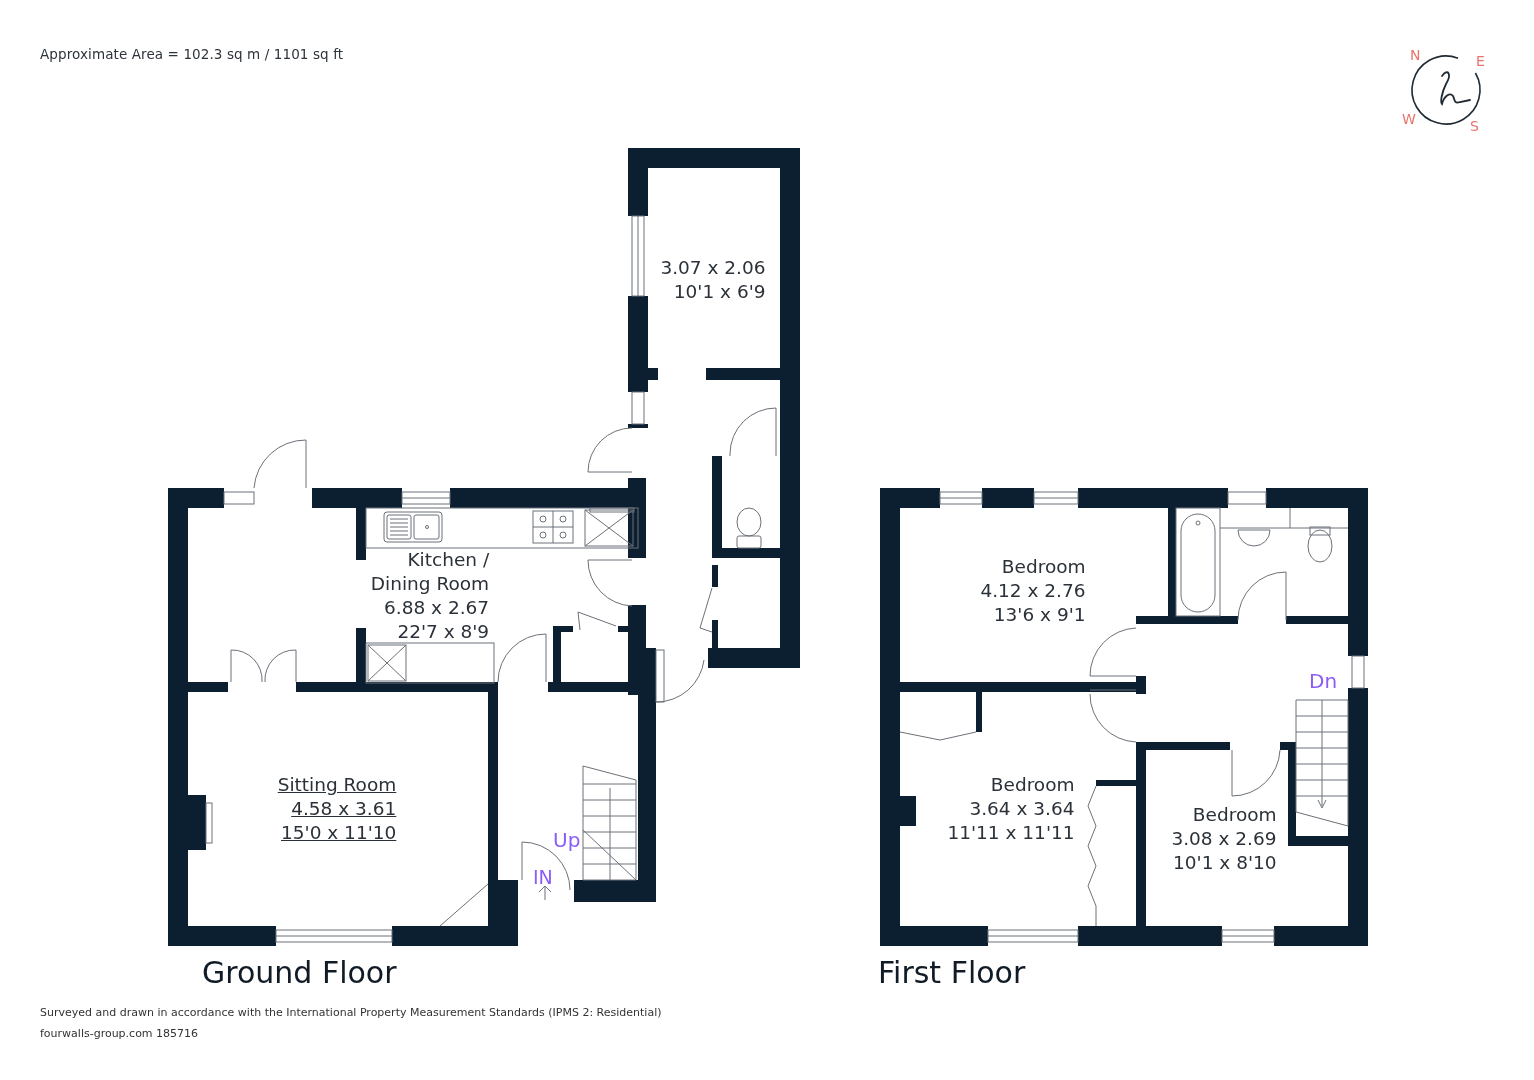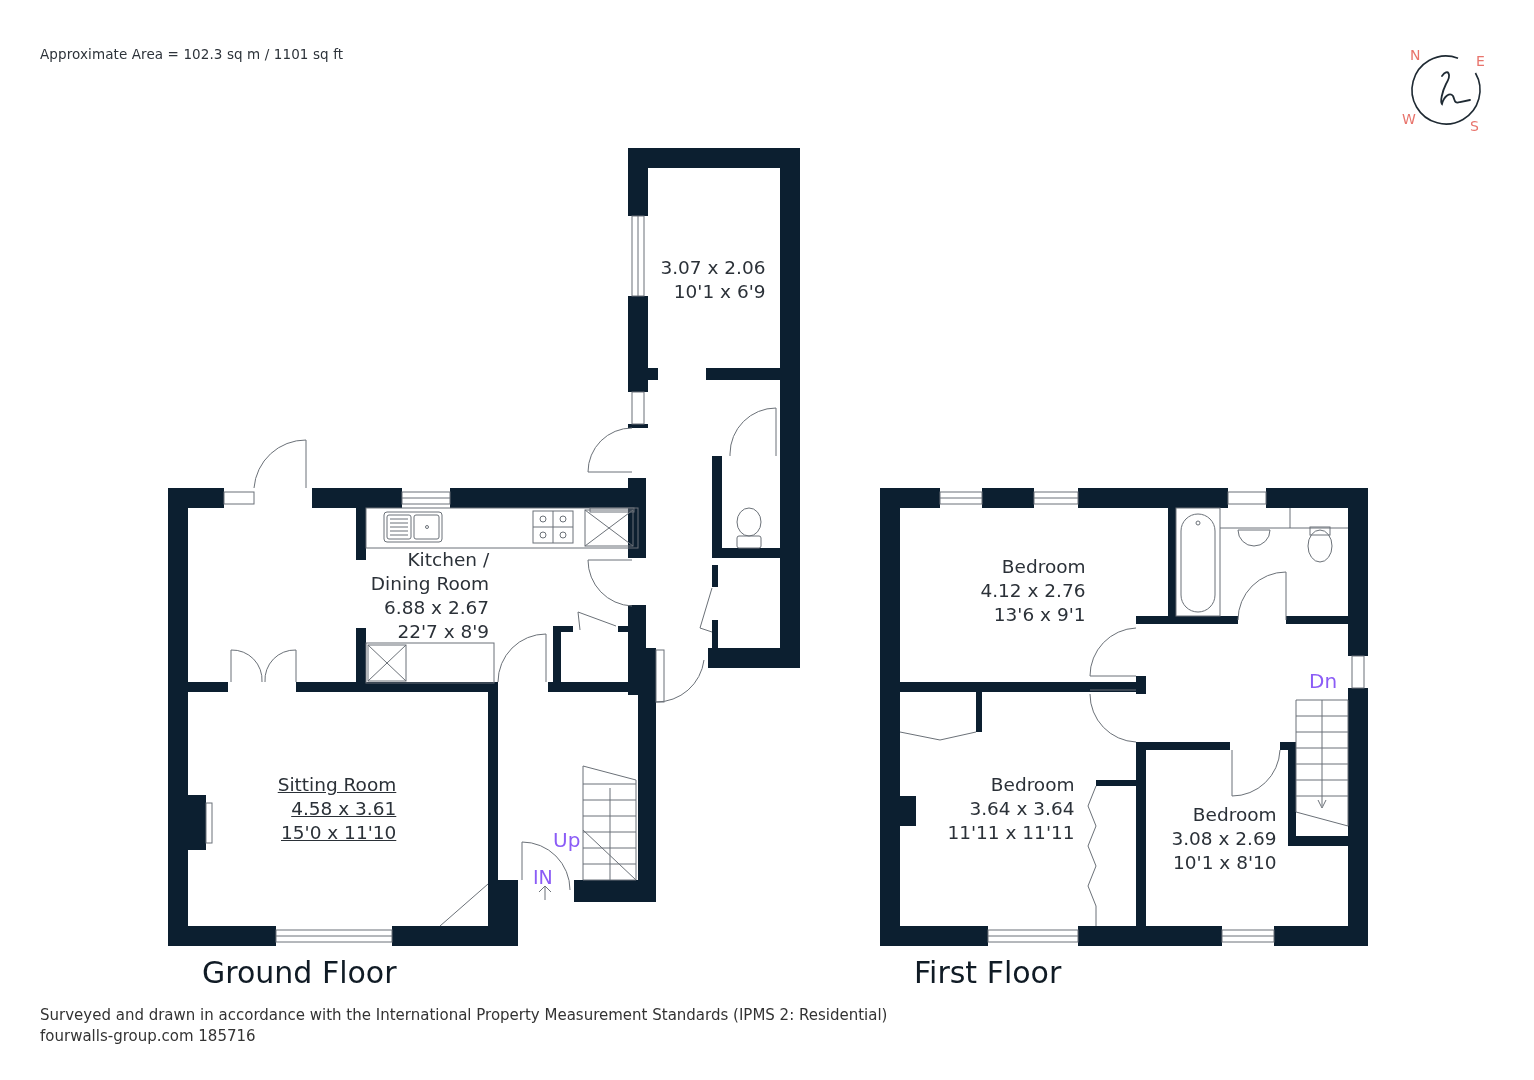--- a/index.html
+++ b/index.html
@@ -2,21 +2,21 @@
 <html><head>
 <meta charset="utf-8">
 <style>
   html, body { margin: 0; padding: 0; background: #ffffff; }
   body { width: 1534px; height: 1080px; position: relative; overflow: hidden; font-family: "DejaVu Sans", sans-serif; color: #1f2a33; }
   .area-label { position: absolute; left: 40px; top: 46px; font-size: 13.5px; color: #2d333a; letter-spacing: 0.1px; }
   .compass { position: absolute; left: 1398px; top: 44px; width: 96px; height: 96px; }
   .plan { position: absolute; left: 0; top: 0; }
   .room-text { position: absolute; text-align: right; font-size: 18.5px; line-height: 24px; color: #2b3138; white-space: nowrap; transform: translateX(-50%); }
   .floor-title { position: absolute; font-size: 30px; color: #101b25; }
-  .foot { position: absolute; left: 40px; font-size: 15px; color: #333; }
+  .foot { position: absolute; left: 40px; font-size: 11px; color: #333; }
   .lbl { position: absolute; font-size: 20px; color: #8b5cf6; }
 </style>
 </head>
 <body>
 
 <div class="area-label">Approximate Area = 102.3 sq m / 1101 sq ft</div>
 
 <div class="compass">
   <svg width="96" height="96" viewBox="0 0 96 96">
     <circle cx="48" cy="46" r="34" fill="none" stroke="#1f2a33" stroke-width="1.6" stroke-dasharray="190 24" transform="rotate(-30 48 46)"></circle>
@@ -242,16 +242,16 @@
   <div>11'11 x 11'11</div>
 </div>
 <div class="room-text" style="left:1224px; top:803px;">
   <div>Bedroom</div>
   <div>3.08 x 2.69</div>
   <div>10'1 x 8'10</div>
 </div>
 <div class="lbl" style="left:1309px; top:669px;">Dn</div>
 
 <div class="floor-title" style="left:166px; top:955px;margin-left:36px;">Ground Floor</div>
-<div class="floor-title" style="left:878px; top:955px;margin-left:36px;">First Floor</div>
+<div class="floor-title" style="left:878px; top:955px;">First Floor</div>
 
 <div class="foot" style="top:1006px;">Surveyed and drawn in accordance with the International Property Measurement Standards (IPMS 2: Residential)</div>
 <div class="foot" style="top:1027px;">fourwalls-group.com 185716</div>
 
 </body></html>

